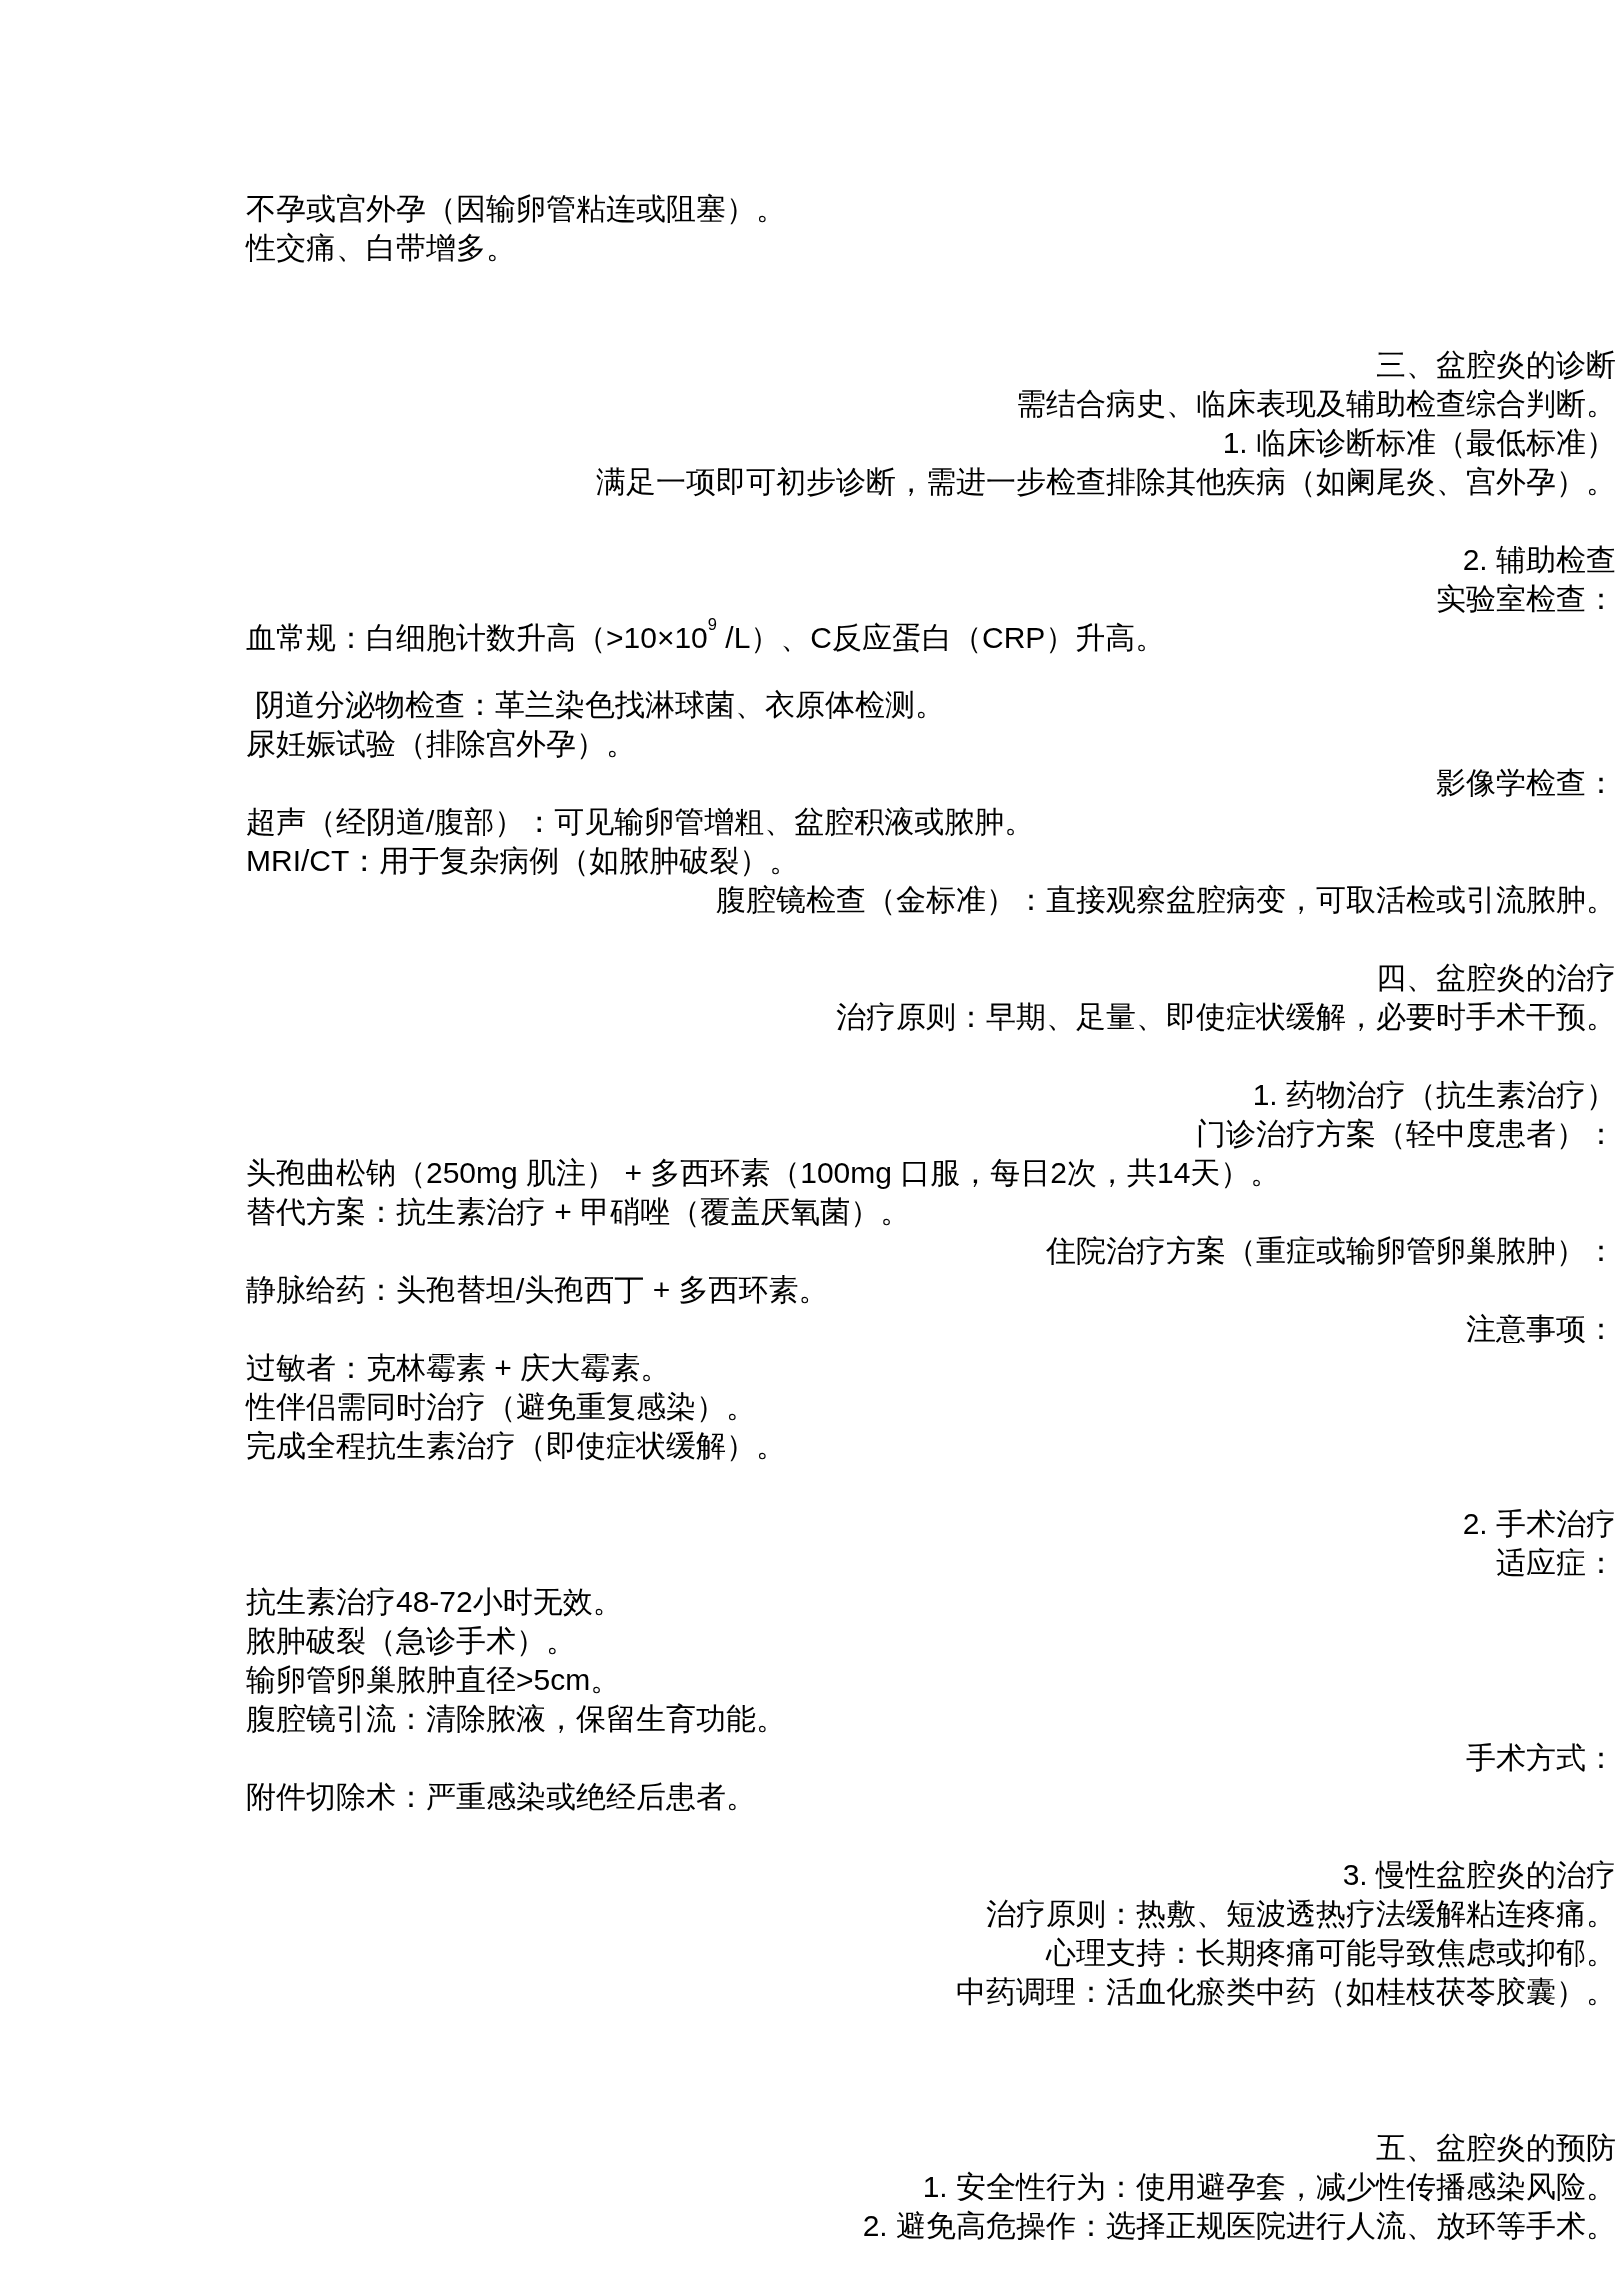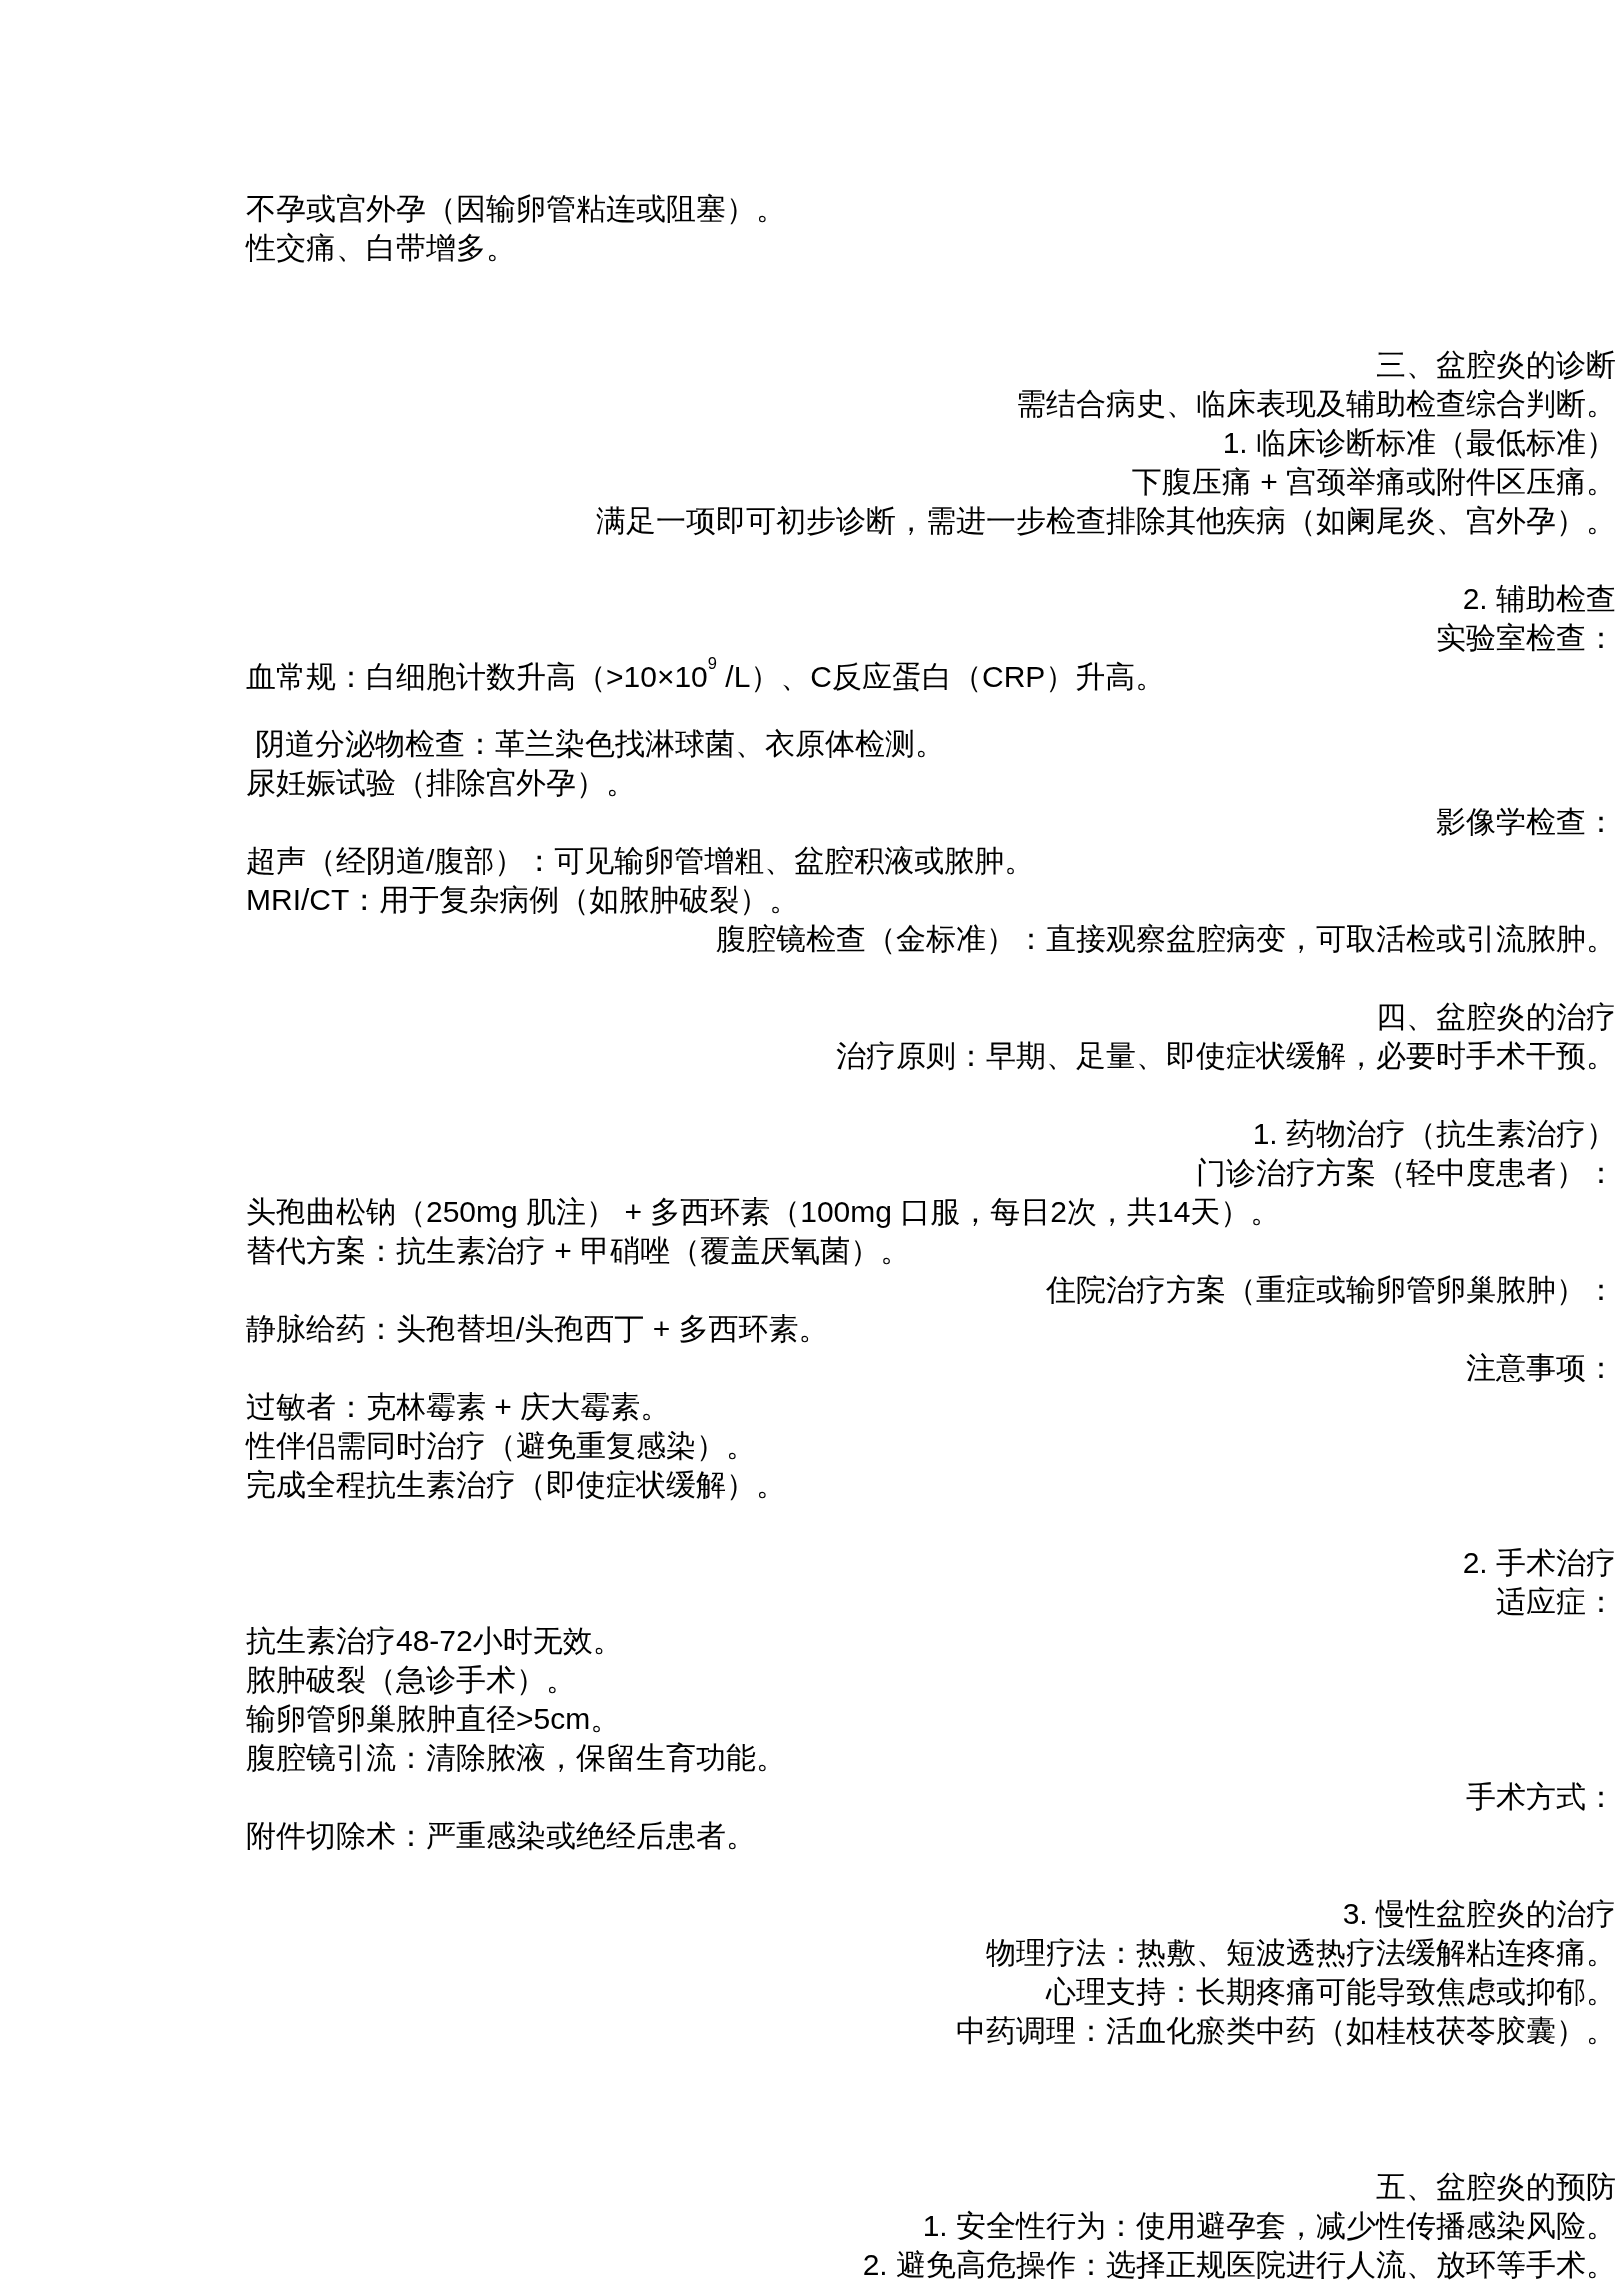--- a/index.html
+++ b/index.html
@@ -45,21 +45,20 @@
 
 <div class="page">
   <div class="doc">
       <div class="line indent-1">不孕或宫外孕（因输卵管粘连或阻塞）。</div>
       <div class="line indent-1">性交痛、白带增多。</div>
       <div class="line indent-0">&nbsp;</div>
       <div class="line indent-0">&nbsp;</div>
       <div class="line indent-0">三、盆腔炎的诊断</div>
       <div class="line indent-0">需结合病史、临床表现及辅助检查综合判断。</div>
       <div class="line indent-0">1. 临床诊断标准（最低标准）</div>
-      <div class="line indent-0">下腹压痛 + 宫颈举痛或附件区压痛。</div>
       <div class="line indent-0">满足一项即可初步诊断，需进一步检查排除其他疾病（如阑尾炎、宫外孕）。</div>
       <div class="line indent-0">&nbsp;</div>
       <div class="line indent-0">2. 辅助检查</div>
       <div class="line indent-0">实验室检查：</div>
       <div class="line indent-1"><span>血常规：白细胞计数升高（&gt;10×10</span><sup>9</sup><span> /L）、C反应蛋白（CRP）升高。</span></div>
       <div class="line indent-2">阴道分泌物检查：革兰染色找淋球菌、衣原体检测。</div>
       <div class="line indent-1">尿妊娠试验（排除宫外孕）。</div>
       <div class="line indent-0">影像学检查：</div>
       <div class="line indent-1">超声（经阴道/腹部）：可见输卵管增粗、盆腔积液或脓肿。</div>
       <div class="line indent-1">MRI/CT：用于复杂病例（如脓肿破裂）。</div>
@@ -82,21 +81,21 @@
       <div class="line indent-0">2. 手术治疗</div>
       <div class="line indent-0">适应症：</div>
       <div class="line indent-1">抗生素治疗48-72小时无效。</div>
       <div class="line indent-1">脓肿破裂（急诊手术）。</div>
       <div class="line indent-1">输卵管卵巢脓肿直径&gt;5cm。</div>
       <div class="line indent-1">腹腔镜引流：清除脓液，保留生育功能。</div>
       <div class="line indent-0">手术方式：</div>
       <div class="line indent-1">附件切除术：严重感染或绝经后患者。</div>
       <div class="line indent-0">&nbsp;</div>
       <div class="line indent-0">3. 慢性盆腔炎的治疗</div>
-      <div class="line indent-0">物理疗法：热敷、短波透热疗法缓解粘连疼痛。</div>
+      <div class="line indent-0">治疗原则：热敷、短波透热疗法缓解粘连疼痛。</div>
       <div class="line indent-0">心理支持：长期疼痛可能导致焦虑或抑郁。</div>
       <div class="line indent-0">中药调理：活血化瘀类中药（如桂枝茯苓胶囊）。</div>
       <div class="line indent-0">&nbsp;</div>
       <div class="line indent-0">&nbsp;</div>
       <div class="line indent-0">&nbsp;</div>
       <div class="line indent-0">五、盆腔炎的预防</div>
       <div class="line indent-0">1. 安全性行为：使用避孕套，减少性传播感染风险。</div>
       <div class="line indent-0">2. 避免高危操作：选择正规医院进行人流、放环等手术。</div>
     </div>
 </div>

